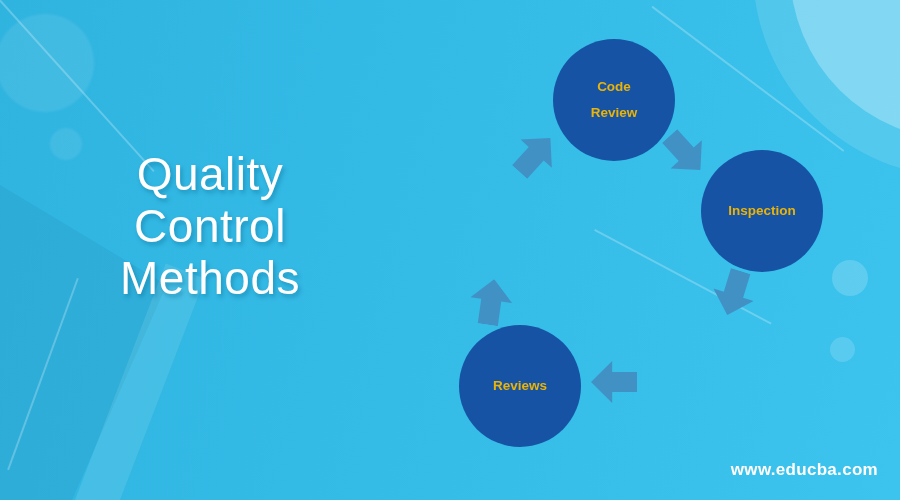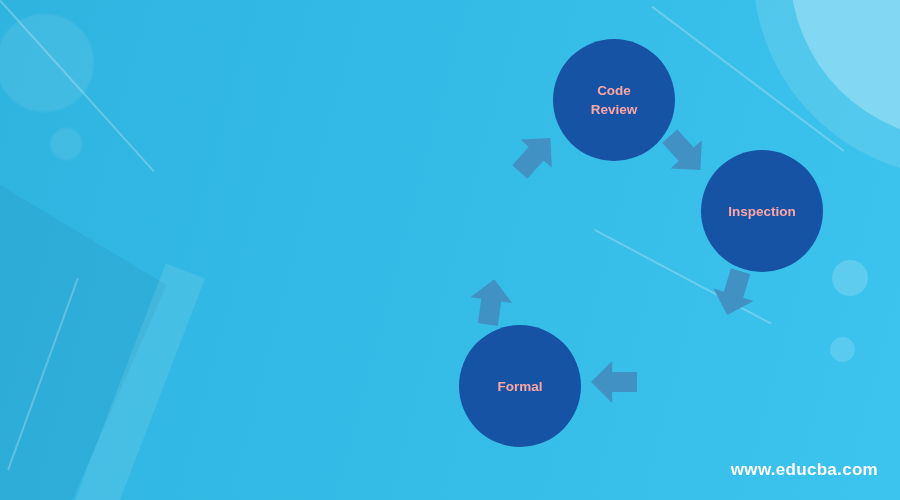--- a/index.html
+++ b/index.html
@@ -42,21 +42,21 @@
     text-shadow:2px 3px 4px rgba(0,100,140,0.40);
     letter-spacing:0.5px;
   }
   .title span{display:block;}
   
   .node{
     position:absolute;width:122px;height:122px;border-radius:50%;
     background:#1753a4;
     display:flex;align-items:center;justify-content:center;
     text-align:center;
-    color:#fca5a5;font-size:13.5px;font-weight:bold;line-height:19px;
+    color:#eab308;font-size:13.5px;font-weight:bold;line-height:26px;
     z-index:3;
   }
   .node .lbl{display:block;width:84px;}
   .n-code-review{left:553px;top:39px;}
   .n-walkthrough{left:701px;top:150px;}
   .n-ftr{left:646px;top:325px;}
   .n-testing{left:459px;top:325px;}
   .n-inspection{left:402px;top:150px;}
   
   .arrow{
@@ -88,32 +88,37 @@
   <div class="deco soft-circle arc-inner"></div>
   <div class="deco soft-circle c-topleft-big"></div>
   <div class="deco soft-circle c-topleft-small"></div>
   <div class="deco soft-circle c-right-mid"></div>
   <div class="deco soft-circle c-right-low"></div>
   <div class="deco thin-line line-a"></div>
   <div class="deco thin-line line-b"></div>
   <div class="deco thin-line line-c"></div>
   <div class="deco thin-line line-d"></div>
 
+  <div class="title">
+    <span>Quality</span>
+    <span>Control</span>
+    <span>Methods</span>
+  </div>
 
   <div class="arrow a1"></div>
   <div class="arrow a2"></div>
   <div class="arrow a3"></div>
   <div class="arrow a4"></div>
   <div class="arrow a5"></div>
 
   <div class="node n-code-review">
     <span class="lbl">Code Review</span>
   </div>
   <div class="node n-walkthrough">
     <span class="lbl">Inspection</span>
   </div>
   <div class="node n-testing">
-    <span class="lbl">Formal</span>
+    <span class="lbl">Reviews</span>
   </div>
 
   <div class="watermark">www.educba.com</div>
 
 </div>
 
 </body></html>

